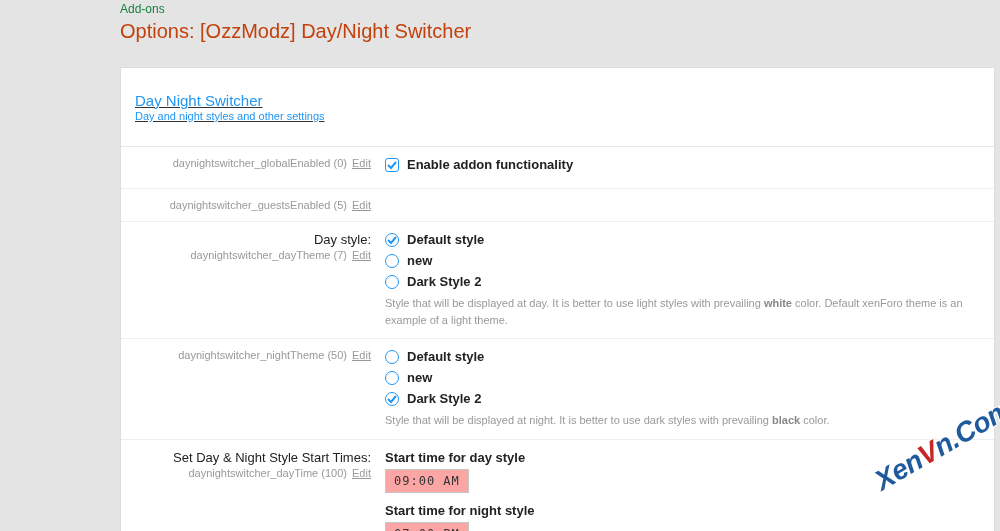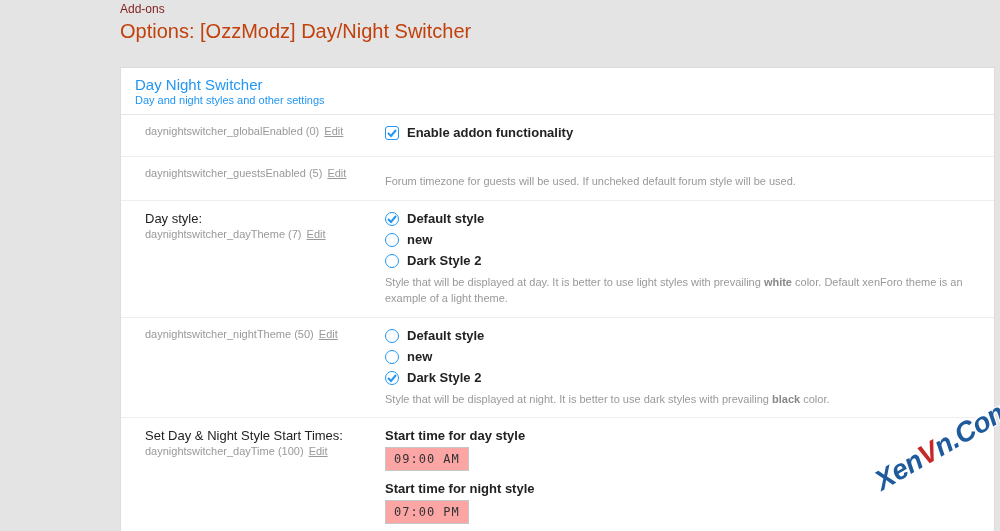--- a/index.html
+++ b/index.html
@@ -10,36 +10,37 @@
   background: #e4e4e4;
   width: 1000px;
   height: 531px;
   overflow: hidden;
 }
 .page {
   padding: 0 5px 0 120px;
 }
 .breadcrumb {
   font-size: 12px;
-  color: #7f1d1d;
+  color: #15803d;
   margin: 2px 0 4px 0;
 }
 .page-title {
   font-size: 20px;
   font-weight: 400;
   color: #c2410c;
   margin-bottom: 24px;
 }
 .panel {
   background: #fff;
   border: 1px solid #ddd;
 }
 .panel-header {
-  padding: 8px 14px;
+  padding: 24px 14px;
   border-bottom: 1px solid #e7e7e7;
+  text-decoration: underline;
 }
 .panel-header a {
   color: #2196f3;
   font-size: 15px;
   text-decoration: none;
 }
 .panel-header .sub {
   color: #2196f3;
   font-size: 11px;
   margin-top: 1px;
@@ -47,21 +48,22 @@
 .form-body {
   padding: 0;
 }
 .form-row {
   display: flex;
   border-bottom: 1px solid #eee;
 }
 .form-row:last-child { border-bottom: none; }
 .label-col {
   width: 250px;
-  padding: 10px 24px;
+  padding: 10px 0;
+  text-align: right;
   color: #888;
   font-size: 11px;
 }
 .label-col .main-label {
   font-size: 13px;
   color: #222;
   display: block;
   margin-bottom: 2px;
 }
 .label-col .meta {
@@ -174,21 +176,20 @@
           </label>
         </div>
       </div>
 
       <div class="form-row">
         <div class="label-col">
           <span class="meta">daynightswitcher_guestsEnabled (5)</span>
           <span class="meta edit">Edit</span>
         </div>
         <div class="input-col">
-          <div class="hint">Forum timezone for guests will be used. If uncheked default forum style will be used.</div>
         </div>
       </div>
 
       <div class="form-row">
         <div class="label-col">
           <span class="main-label">Day style:</span>
           <span class="meta">daynightswitcher_dayTheme (7)</span>
           <span class="meta edit">Edit</span>
         </div>
         <div class="input-col">

